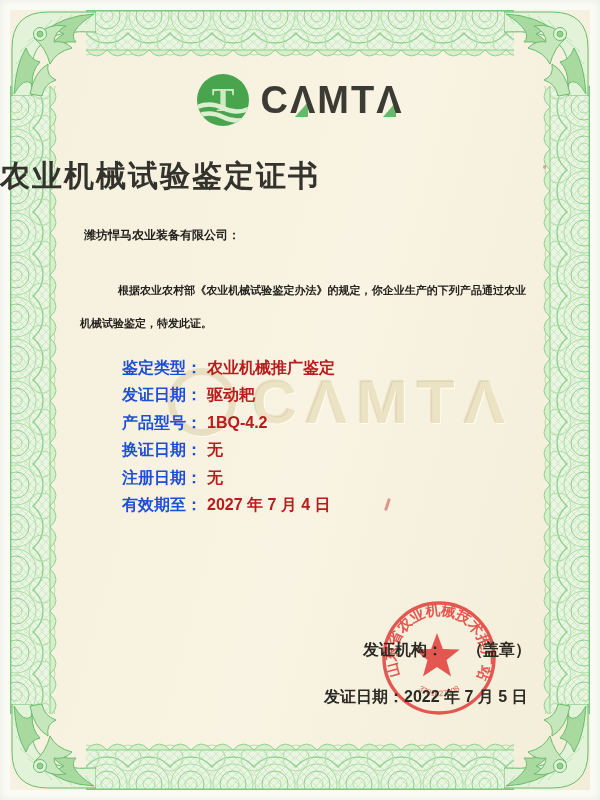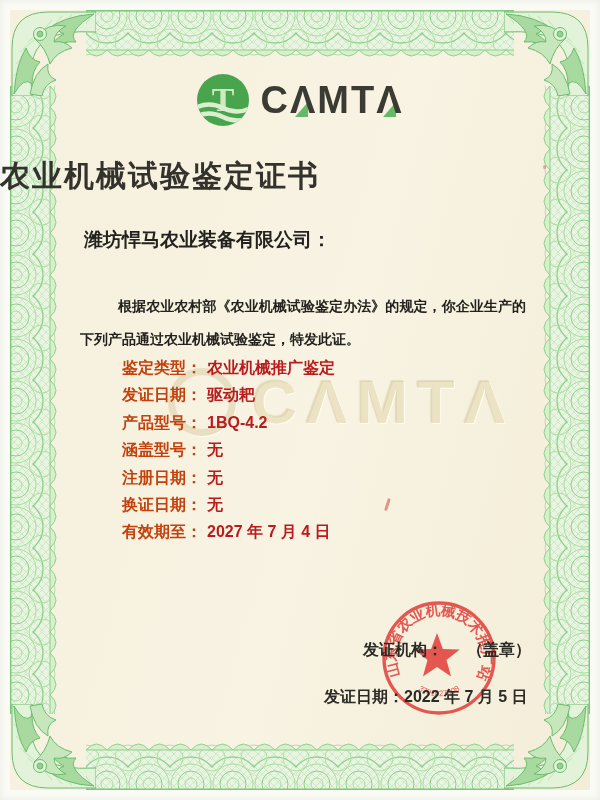--- a/index.html
+++ b/index.html
@@ -24,26 +24,26 @@
   .content-abs{position:absolute;z-index:3;color:#2b2a25;}
   .logo-row{left:0;top:74px;width:100%;display:flex;justify-content:center;align-items:center;gap:12px;height:52px;}
   .logo-text-wrap{position:relative;height:52px;}
   .logo-text{position:relative;z-index:1;font-size:38px;font-weight:800;letter-spacing:2px;
              color:#3b3a33;line-height:52px;}
   .logo-tri{position:absolute;bottom:9px;width:0;height:0;z-index:0;
             border-left:13px solid transparent;border-bottom:15px solid #66b968;}
   .tri1{left:34px;} .tri2{left:122px;}
   .title{left:0;top:156px;width:100%;text-align:left;font-family:"Liberation Serif",serif;
          font-weight:bold;font-size:30px;letter-spacing:2px;color:#34322c;}
-  .recipient{left:84px;top:227px;font-size:19px;font-weight:bold;color:#23221e;font-family:Liberation Mono, monospace;}
-  .paragraph{left:80px;top:274px;width:446px;font-size:14px;font-weight:bold;line-height:33px;
-             text-align:justify;text-indent:38px;color:#23221e;margin-top:16px;}
+  .recipient{left:84px;top:227px;font-size:12px;font-weight:bold;color:#23221e;font-family:Liberation Mono, monospace;}
+  .paragraph{left:80px;top:274px;width:446px;font-size:11px;font-weight:bold;line-height:33px;
+             text-align:justify;text-indent:38px;color:#23221e;}
   .fields{left:122px;top:354px;}
   .frow{height:27.4px;line-height:27.4px;font-size:16px;font-weight:bold;white-space:nowrap;}
-  .flabel{color:#c2410c;}
+  .flabel{color:#1d4ed8;}
   .fvalue{color:#b91c1c;margin-left:5px;}
   .issuer-row{left:363px;top:640px;font-size:16px;font-weight:bold;white-space:nowrap;text-align:right;}
   .issuer-row .gap{display:inline-block;width:24px;}
   .date-row{left:292px;top:687px;font-size:16px;font-weight:bold;white-space:nowrap;margin-left:32px;}
 
   
   .seal{position:absolute;left:380px;top:599px;width:118px;height:118px;z-index:2;opacity:0.88;}
 
   
   .watermark{position:absolute;left:168px;top:366px;display:flex;align-items:center;gap:16px;z-index:1;}
@@ -161,23 +161,22 @@
   <div class="content-abs title">农业机械试验鉴定证书</div>
 
   <div class="content-abs recipient">潍坊悍马农业装备有限公司：</div>
 
   <div class="content-abs paragraph">根据农业农村部《农业机械试验鉴定办法》的规定，你企业生产的下列产品通过农业机械试验鉴定，特发此证。</div>
 
   <div class="content-abs fields">
     <div class="frow"><span class="flabel">鉴定类型：</span><span class="fvalue">农业机械推广鉴定</span></div>
     <div class="frow"><span class="flabel">发证日期：</span><span class="fvalue">驱动耙</span></div>
     <div class="frow"><span class="flabel">产品型号：</span><span class="fvalue">1BQ-4.2</span></div>
-    <div class="frow"><span class="flabel">涵盖型号：</span><span class="fvalue">无</span></div>
+    <div class="frow"><span class="flabel">换证日期：</span><span class="fvalue">无</span></div>
     <div class="frow"><span class="flabel">注册日期：</span><span class="fvalue">无</span></div>
-    <div class="frow"><span class="flabel">换证日期：</span><span class="fvalue">无</span></div>
     <div class="frow"><span class="flabel">有效期至：</span><span class="fvalue">2027 年 7 月 4 日</span></div>
   </div>
 
   <svg class="seal" viewBox="0 0 118 118">
     <circle cx="59" cy="59" r="55" fill="none" stroke="#e2433e" stroke-width="3.4"></circle>
     <path id="sealArc" d="M20.2 77.5 A43 43 0 1 1 97.8 77.5" fill="none"></path>
     <text font-size="14.5" font-weight="bold" fill="#e2433e">
       <textPath href="#sealArc" startOffset="1">山东省农业机械技术推广站</textPath>
     </text>
     <polygon points="57,34 62.9,49.9 79.8,50.6 66.5,61.1 71.1,77.4 57,68 42.9,77.4 47.5,61.1 34.2,50.6 51.1,49.9" fill="#e2433e"></polygon>

